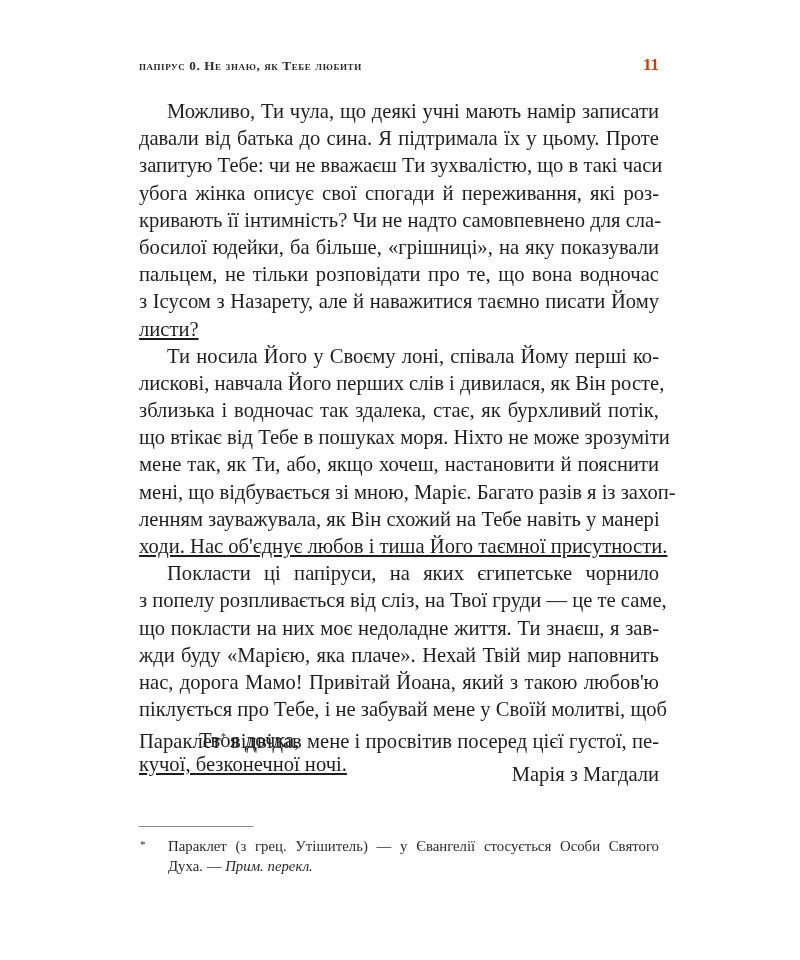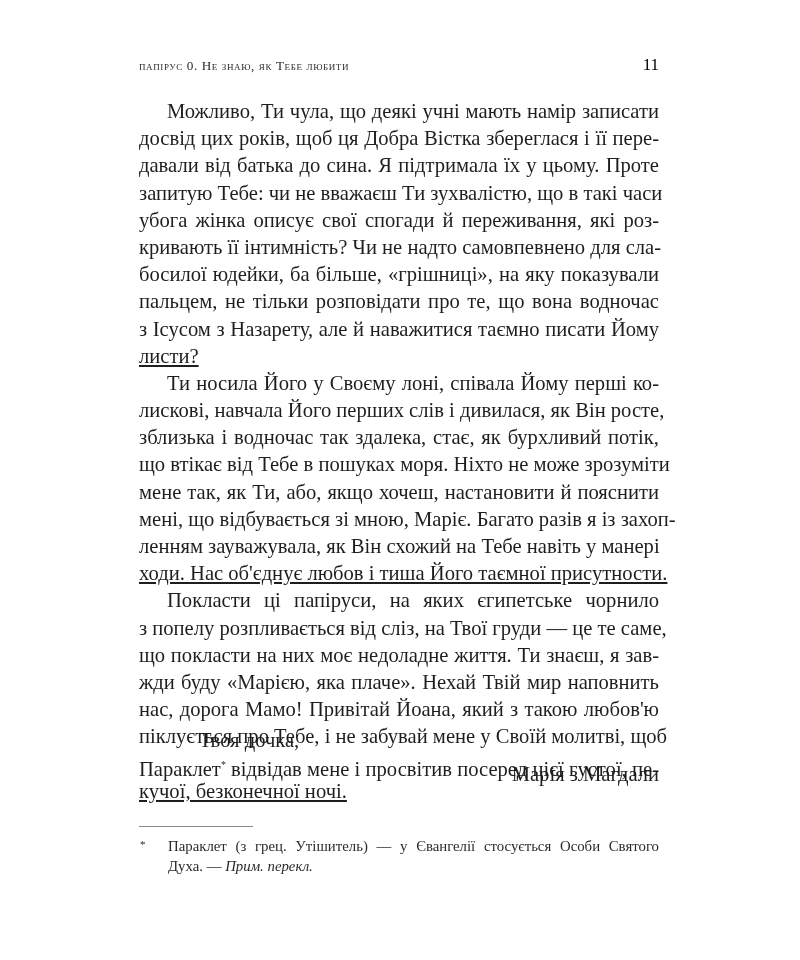--- a/index.html
+++ b/index.html
@@ -1,19 +1,19 @@
 <!DOCTYPE html>
 <html><head>
   <meta charset="utf-8">
   <style>
     html, body { margin: 0; padding: 0; background: #ffffff; }
     body { width: 800px; height: 960px; position: relative; overflow: hidden; color: #1e1e1e; font-family: "Liberation Serif", "DejaVu Serif", serif; }
-    .header { position: absolute; left: 139px; top: 58px; width: 520px; height: 24px; }
+    .header { position: absolute; left: 139px; top: 58px; width: 520px; height: 24px; font-weight: bold; }
     .running-title { position: absolute; left: 0; top: 0; font-size: 13.2px; letter-spacing: 0.6px; font-variant: small-caps; color: #2a2a2a; white-space: nowrap; }
-    .page-number { position: absolute; right: 0; top: -3px; font-size: 17px; color: #000000; }
+    .page-number { position: absolute; right: 0; top: -3px; font-size: 17px; color: #c2410c; }
     .body-text { position: absolute; left: 139px; top: 98px; width: 520px; font-size: 20.6px; line-height: 27.2px; }
     .line { display: block; white-space: nowrap; text-align: justify; text-align-last: justify; height: 27.2px; }
     .line.last { text-align-last: left; text-decoration: underline; }
     .line.indent { padding-left: 28px; }
     .closing { position: absolute; left: 167px; top: 729px; font-size: 20.6px; margin-left: 32px; }
     .signature { position: absolute; right: 141px; top: 763px; font-size: 20.6px; }
     .footnote-rule { position: absolute; left: 139px; top: 826px; width: 114px; height: 1px; background: #8a8a8a; }
     .footnote { position: absolute; left: 139px; top: 837px; width: 520px; font-size: 14.8px; line-height: 19.6px; color: #2a2a2a; }
     .fn-mark { position: absolute; left: 1px; top: -2px; font-size: 11px; }
     .fn-body { margin-left: 29px; }
@@ -26,21 +26,20 @@
 <body>
 
 <div class="header">
   <span class="running-title">папірус 0. Не знаю, як Тебе любити</span>
   <span class="page-number">11</span>
 </div>
 
 <div class="body-text">
 
   <span class="line indent">Можливо, Ти чула, що деякі учні мають намір записати</span>
-  <span class="line">досвід цих років, щоб ця Добра Вістка збереглася і її пере-</span>
   <span class="line">давали від батька до сина. Я підтримала їх у цьому. Проте</span>
   <span class="line">запитую Тебе: чи не вважаєш Ти зухвалістю, що в такі часи</span>
   <span class="line">убога жінка описує свої спогади й переживання, які роз-</span>
   <span class="line">кривають її інтимність? Чи не надто самовпевнено для сла-</span>
   <span class="line">босилої юдейки, ба більше, «грішниці», на яку показували</span>
   <span class="line">пальцем, не тільки розповідати про те, що вона водночас</span>
   <span class="line">з Ісусом з Назарету, але й наважитися таємно писати Йому</span>
   <span class="line last">листи?</span>
 
   <span class="line indent">Ти носила Його у Своєму лоні, співала Йому перші ко-</span>

